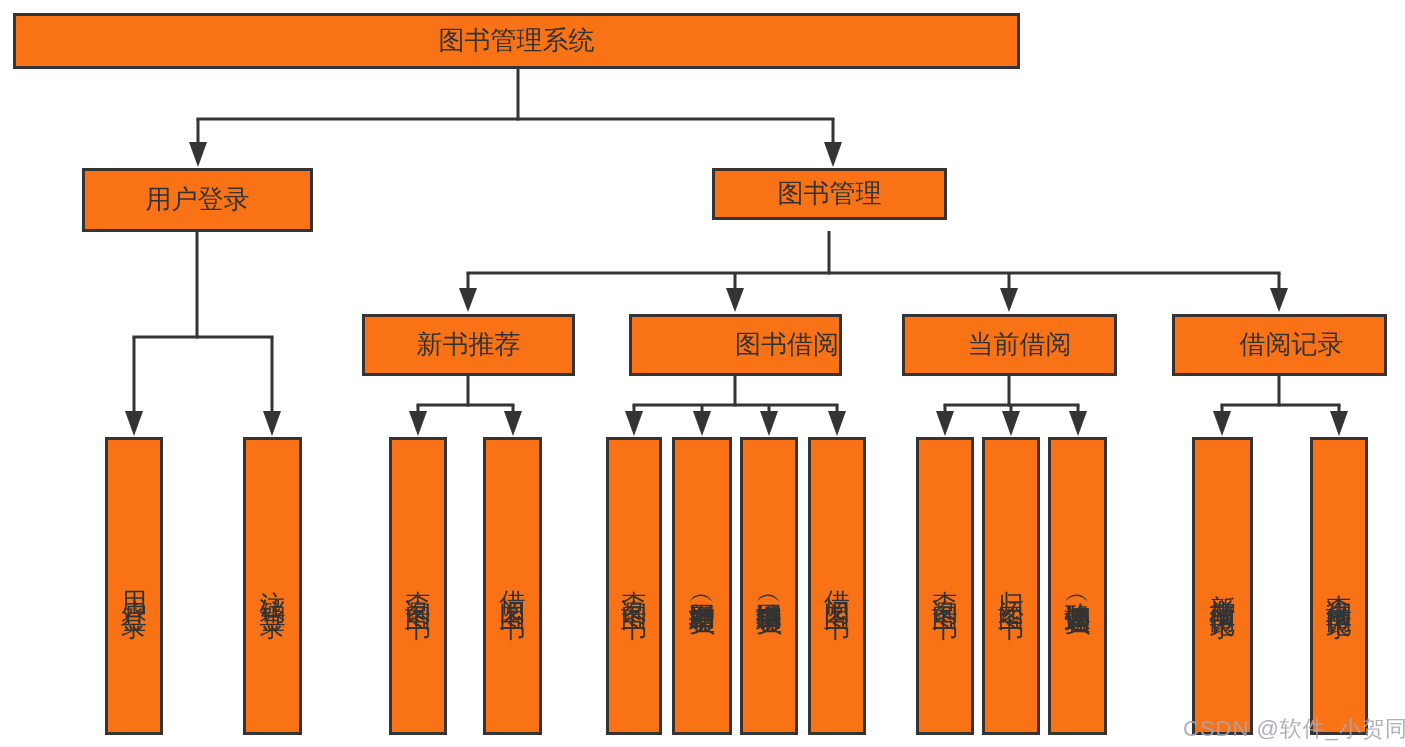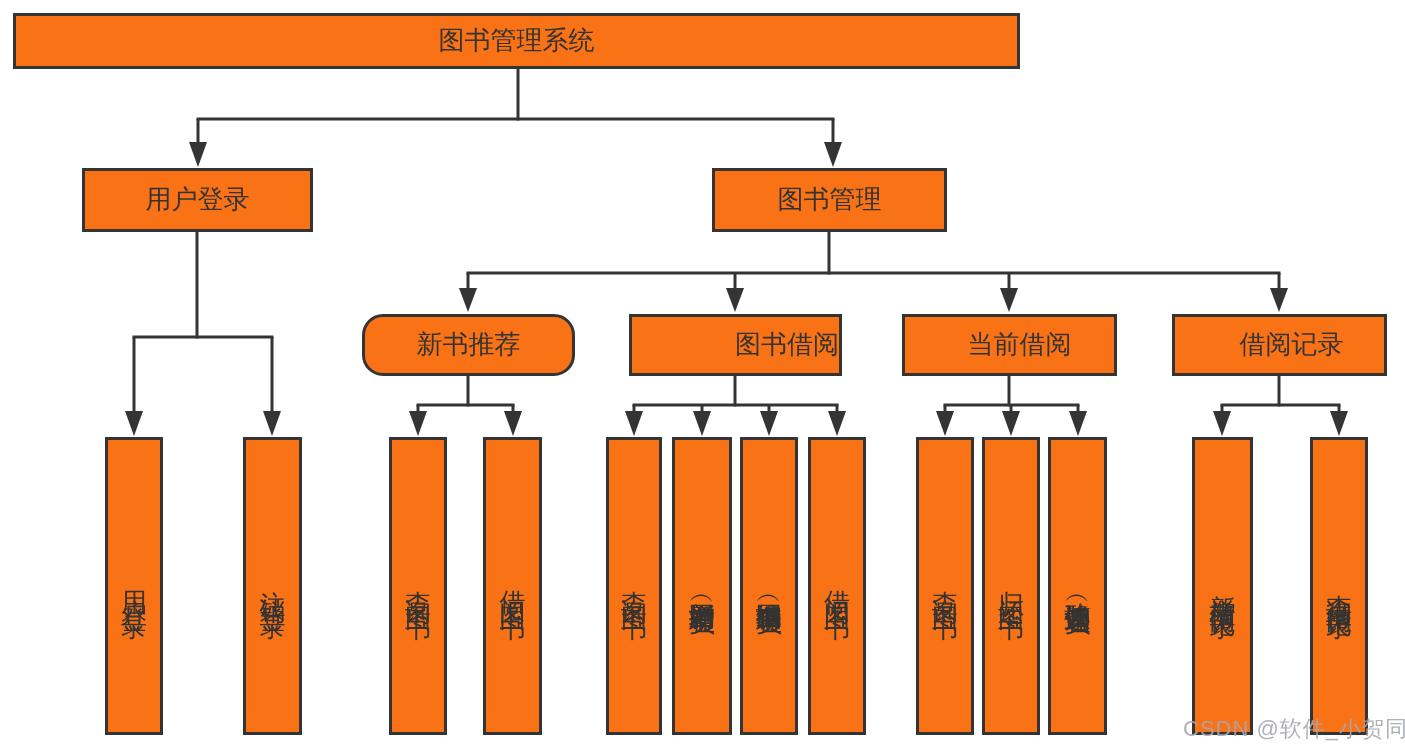--- a/index.html
+++ b/index.html
@@ -123,25 +123,25 @@
     </g>
   </svg>
 
   <div class="box" style="left:13px; top:13px; width:1007px; height:56px;">
     <span>图书管理系统</span>
   </div>
 
   <div class="box" style="left:82px; top:168px; width:231px; height:64px;">
     <span>用户登录</span>
   </div>
-  <div class="box" style="left:712px; top:168px; width:235px; height:64px;">
+  <div class="box" style="left:712px; top:168px; width:235px; height:52px;">
     <span>图书管理</span>
   </div>
 
-  <div class="box" style="left:362px; top:314px; width:213px; height:62px;border-radius:21px;">
+  <div class="box" style="left:362px; top:314px; width:213px; height:62px;">
     <span>新书推荐</span>
   </div>
   <div class="box" style="left:629px; top:314px; width:213px; height:62px;justify-content:flex-end;">
     <span>图书借阅</span>
   </div>
   <div class="box" style="left:902px; top:314px; width:215px; height:62px;padding-left:20px;">
     <span>当前借阅</span>
   </div>
   <div class="box" style="left:1172px; top:314px; width:215px; height:62px;padding-left:24px;">
     <span>借阅记录</span>

